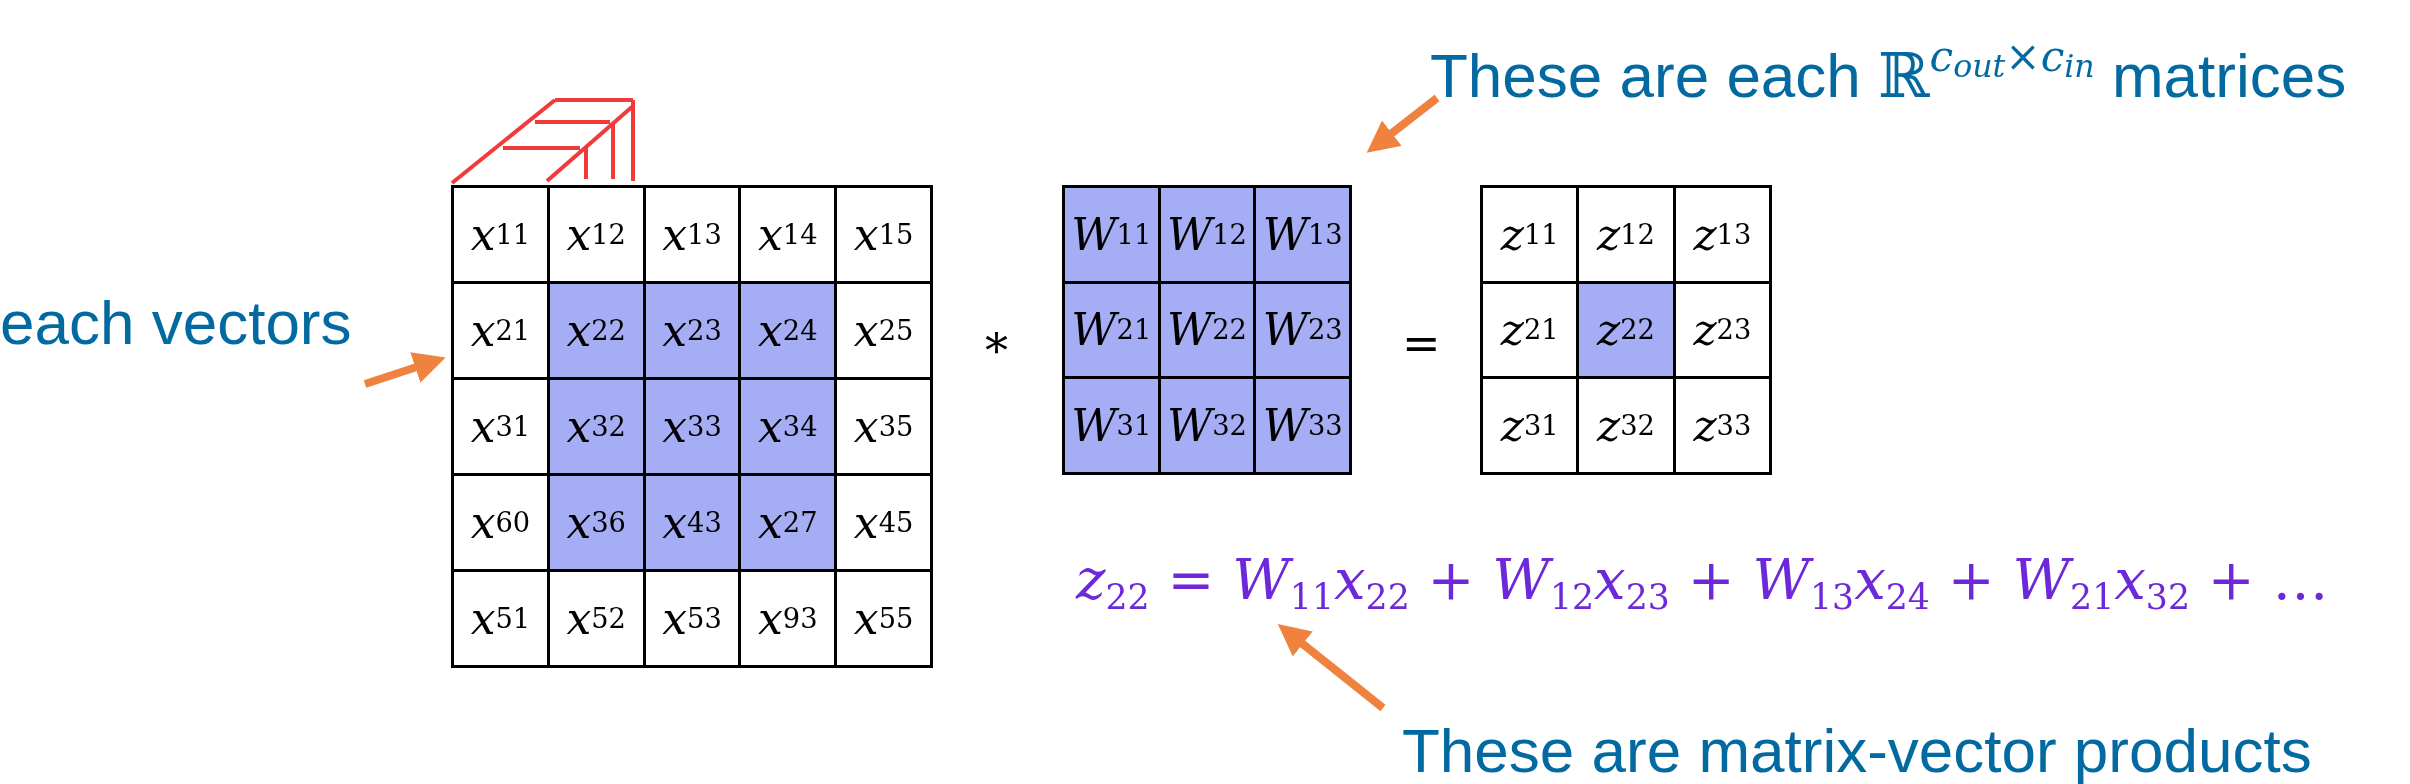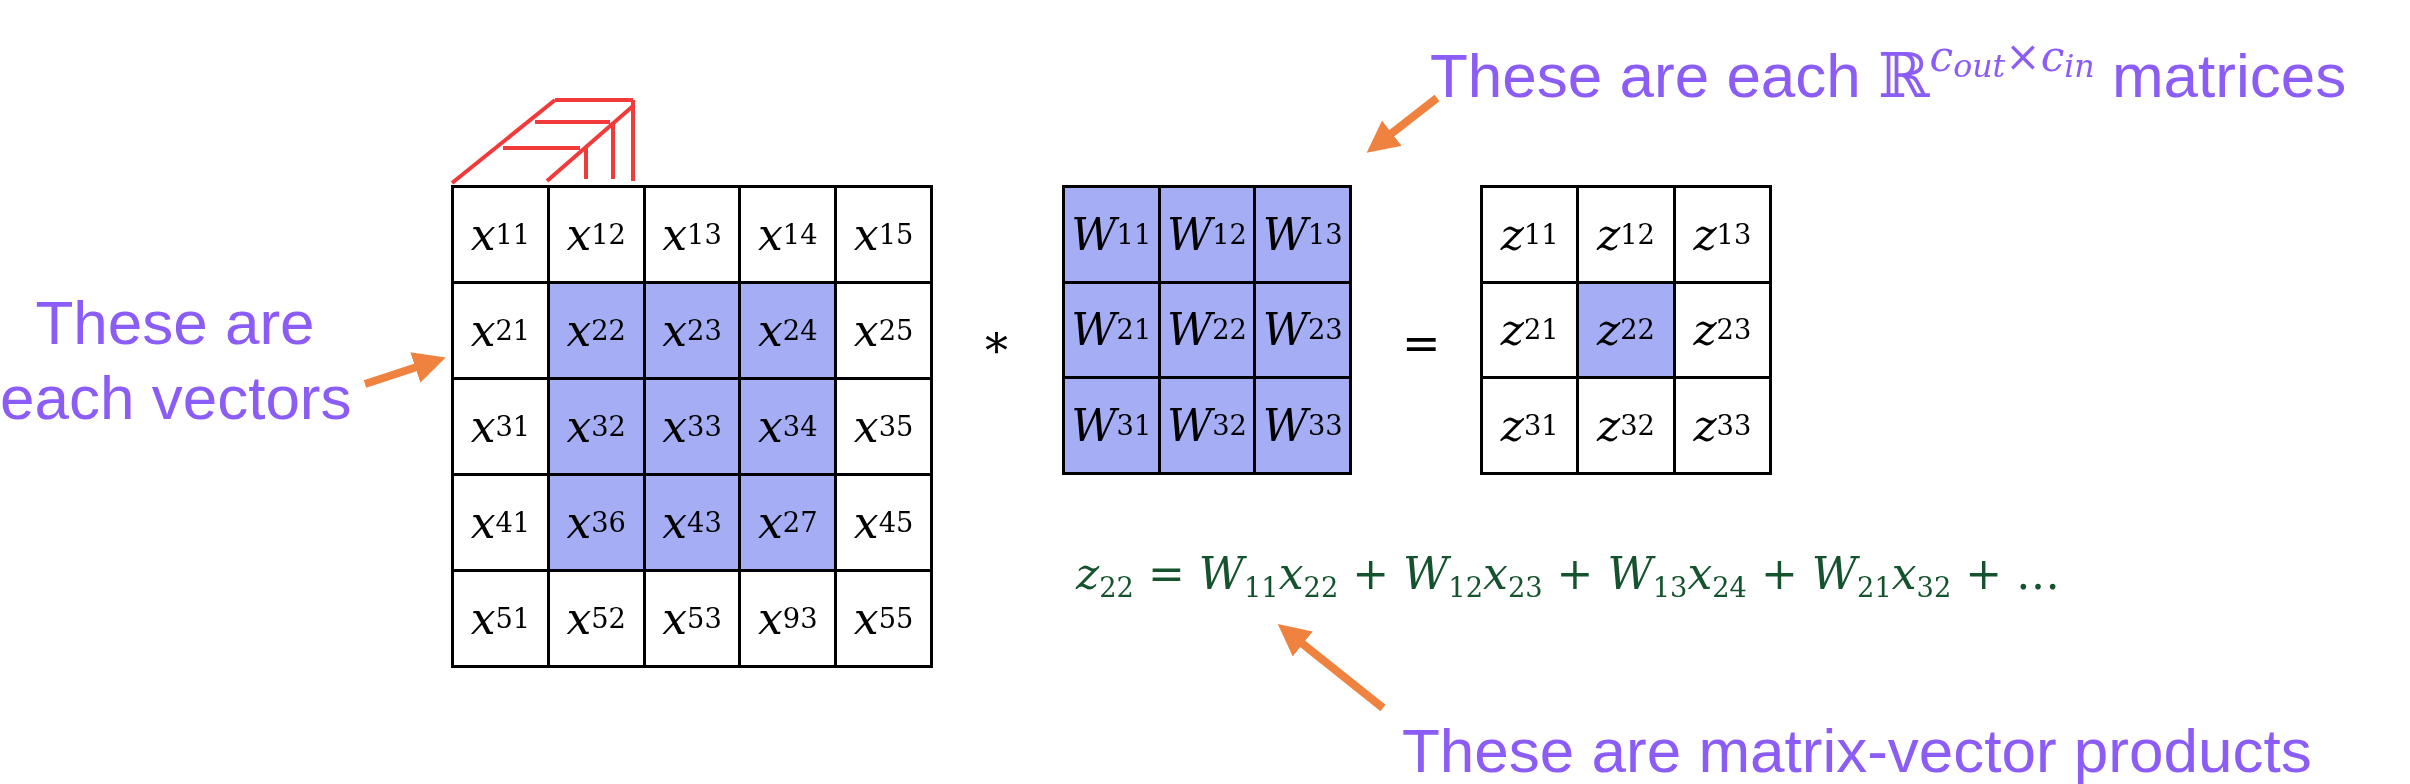--- a/index.html
+++ b/index.html
@@ -3,26 +3,26 @@
   <meta charset="utf-8">
   <style>
     html, body { margin: 0; padding: 0; background: #ffffff; }
     body { width: 2410px; height: 784px; position: relative; overflow: hidden; }
     .grid { position: absolute; display: grid; border: 3px solid #000; box-sizing: border-box; background: #000; gap: 3px; }
     .cell { background: #ffffff; display: flex; align-items: center; justify-content: center;
       font-family: "DejaVu Serif", "Liberation Serif", serif; font-size: 44px; color: #000; }
     .cell.hl { background: #a5adf5; }
     .cell .v { font-style: italic; }
     .cell sub, .eq sub { font-style: normal; font-size: 0.62em; vertical-align: -0.28em; text-align: center; }
-    .label { position: absolute; color: #8b5cf6; font-family: "Liberation Sans", sans-serif; font-size: 62px; white-space: nowrap; line-height: 1; }
+    .label { position: absolute; color: #0369a1; font-family: "Liberation Sans", sans-serif; font-size: 62px; white-space: nowrap; line-height: 1; }
     .label .math { font-family: "DejaVu Serif", "Liberation Serif", serif; }
     .label sup { font-family: "DejaVu Serif", "Liberation Serif", serif; font-style: italic; font-size: 0.68em; vertical-align: 0.62em; }
     .label sup sub { font-size: 0.75em; vertical-align: -0.2em; }
     .op { position: absolute; font-family: "DejaVu Serif", "Liberation Serif", serif; font-size: 46px; color: #000; line-height: 1; }
-    .eq { position: absolute; font-family: "DejaVu Serif", "Liberation Serif", serif; font-size: 44px; color: #14532d; white-space: nowrap; line-height: 1; }
+    .eq { position: absolute; font-family: "DejaVu Serif", "Liberation Serif", serif; font-size: 56px; color: #6d28d9; white-space: nowrap; line-height: 1; }
     .eq .v { font-style: italic; }
     svg.overlay { position: absolute; left: 0; top: 0; }
   </style>
 </head>
 <body>
 
 <div class="grid" id="grid-x" style="left:451px; top:185px; width:482px; height:483px; grid-template-columns:repeat(5,1fr); grid-template-rows:repeat(5,1fr);">
     <div class="cell">
       <span class="v">x</span>
       <sub>11</sub>
@@ -78,21 +78,21 @@
     <div class="cell hl">
       <span class="v">x</span>
       <sub>34</sub>
     </div>
     <div class="cell">
       <span class="v">x</span>
       <sub>35</sub>
     </div>
     <div class="cell">
       <span class="v">x</span>
-      <sub>41</sub>
+      <sub>60</sub>
     </div>
     <div class="cell hl">
       <span class="v">x</span>
       <sub>36</sub>
     </div>
     <div class="cell hl">
       <span class="v">x</span>
       <sub>43</sub>
     </div>
     <div class="cell hl">
@@ -207,21 +207,20 @@
 <div class="op" style="left:1402px; top:320px;">=</div>
 
 <div class="eq" id="equation" style="left:1076px; top:552px;">
   <span><span class="v">z</span><sub>22</sub></span>
   <span>=</span>
   <span id="eq-terms"><span><span class="v">W</span><sub>11</sub><span class="v">x</span><sub>22</sub> </span><span><span>+</span> <span class="v">W</span><sub>12</sub><span class="v">x</span><sub>23</sub> </span><span><span>+</span> <span class="v">W</span><sub>13</sub><span class="v">x</span><sub>24</sub> </span><span><span>+</span> <span class="v">W</span><sub>21</sub><span class="v">x</span><sub>32</sub> </span></span>
   <span>+ …</span>
 </div>
 
 <div class="label" style="left:0; top:300px; width:350px; text-align:center; line-height:75px; top:285px;">
-  <div>These are</div>
   <div>each vectors</div>
 </div>
 
 <div class="label" style="left:1430px; top:36px;">
   <span>These are each </span><span class="math">ℝ</span><sup><span>c</span><sub>out</sub><span style="font-style:normal">×</span><span>c</span><sub>in</sub></sup><span> matrices</span>
 </div>
 
 <div class="label" style="left:1402px; top:720px;">These are matrix-vector products</div>
 
 <svg class="overlay" width="2410" height="784" viewBox="0 0 2410 784">

